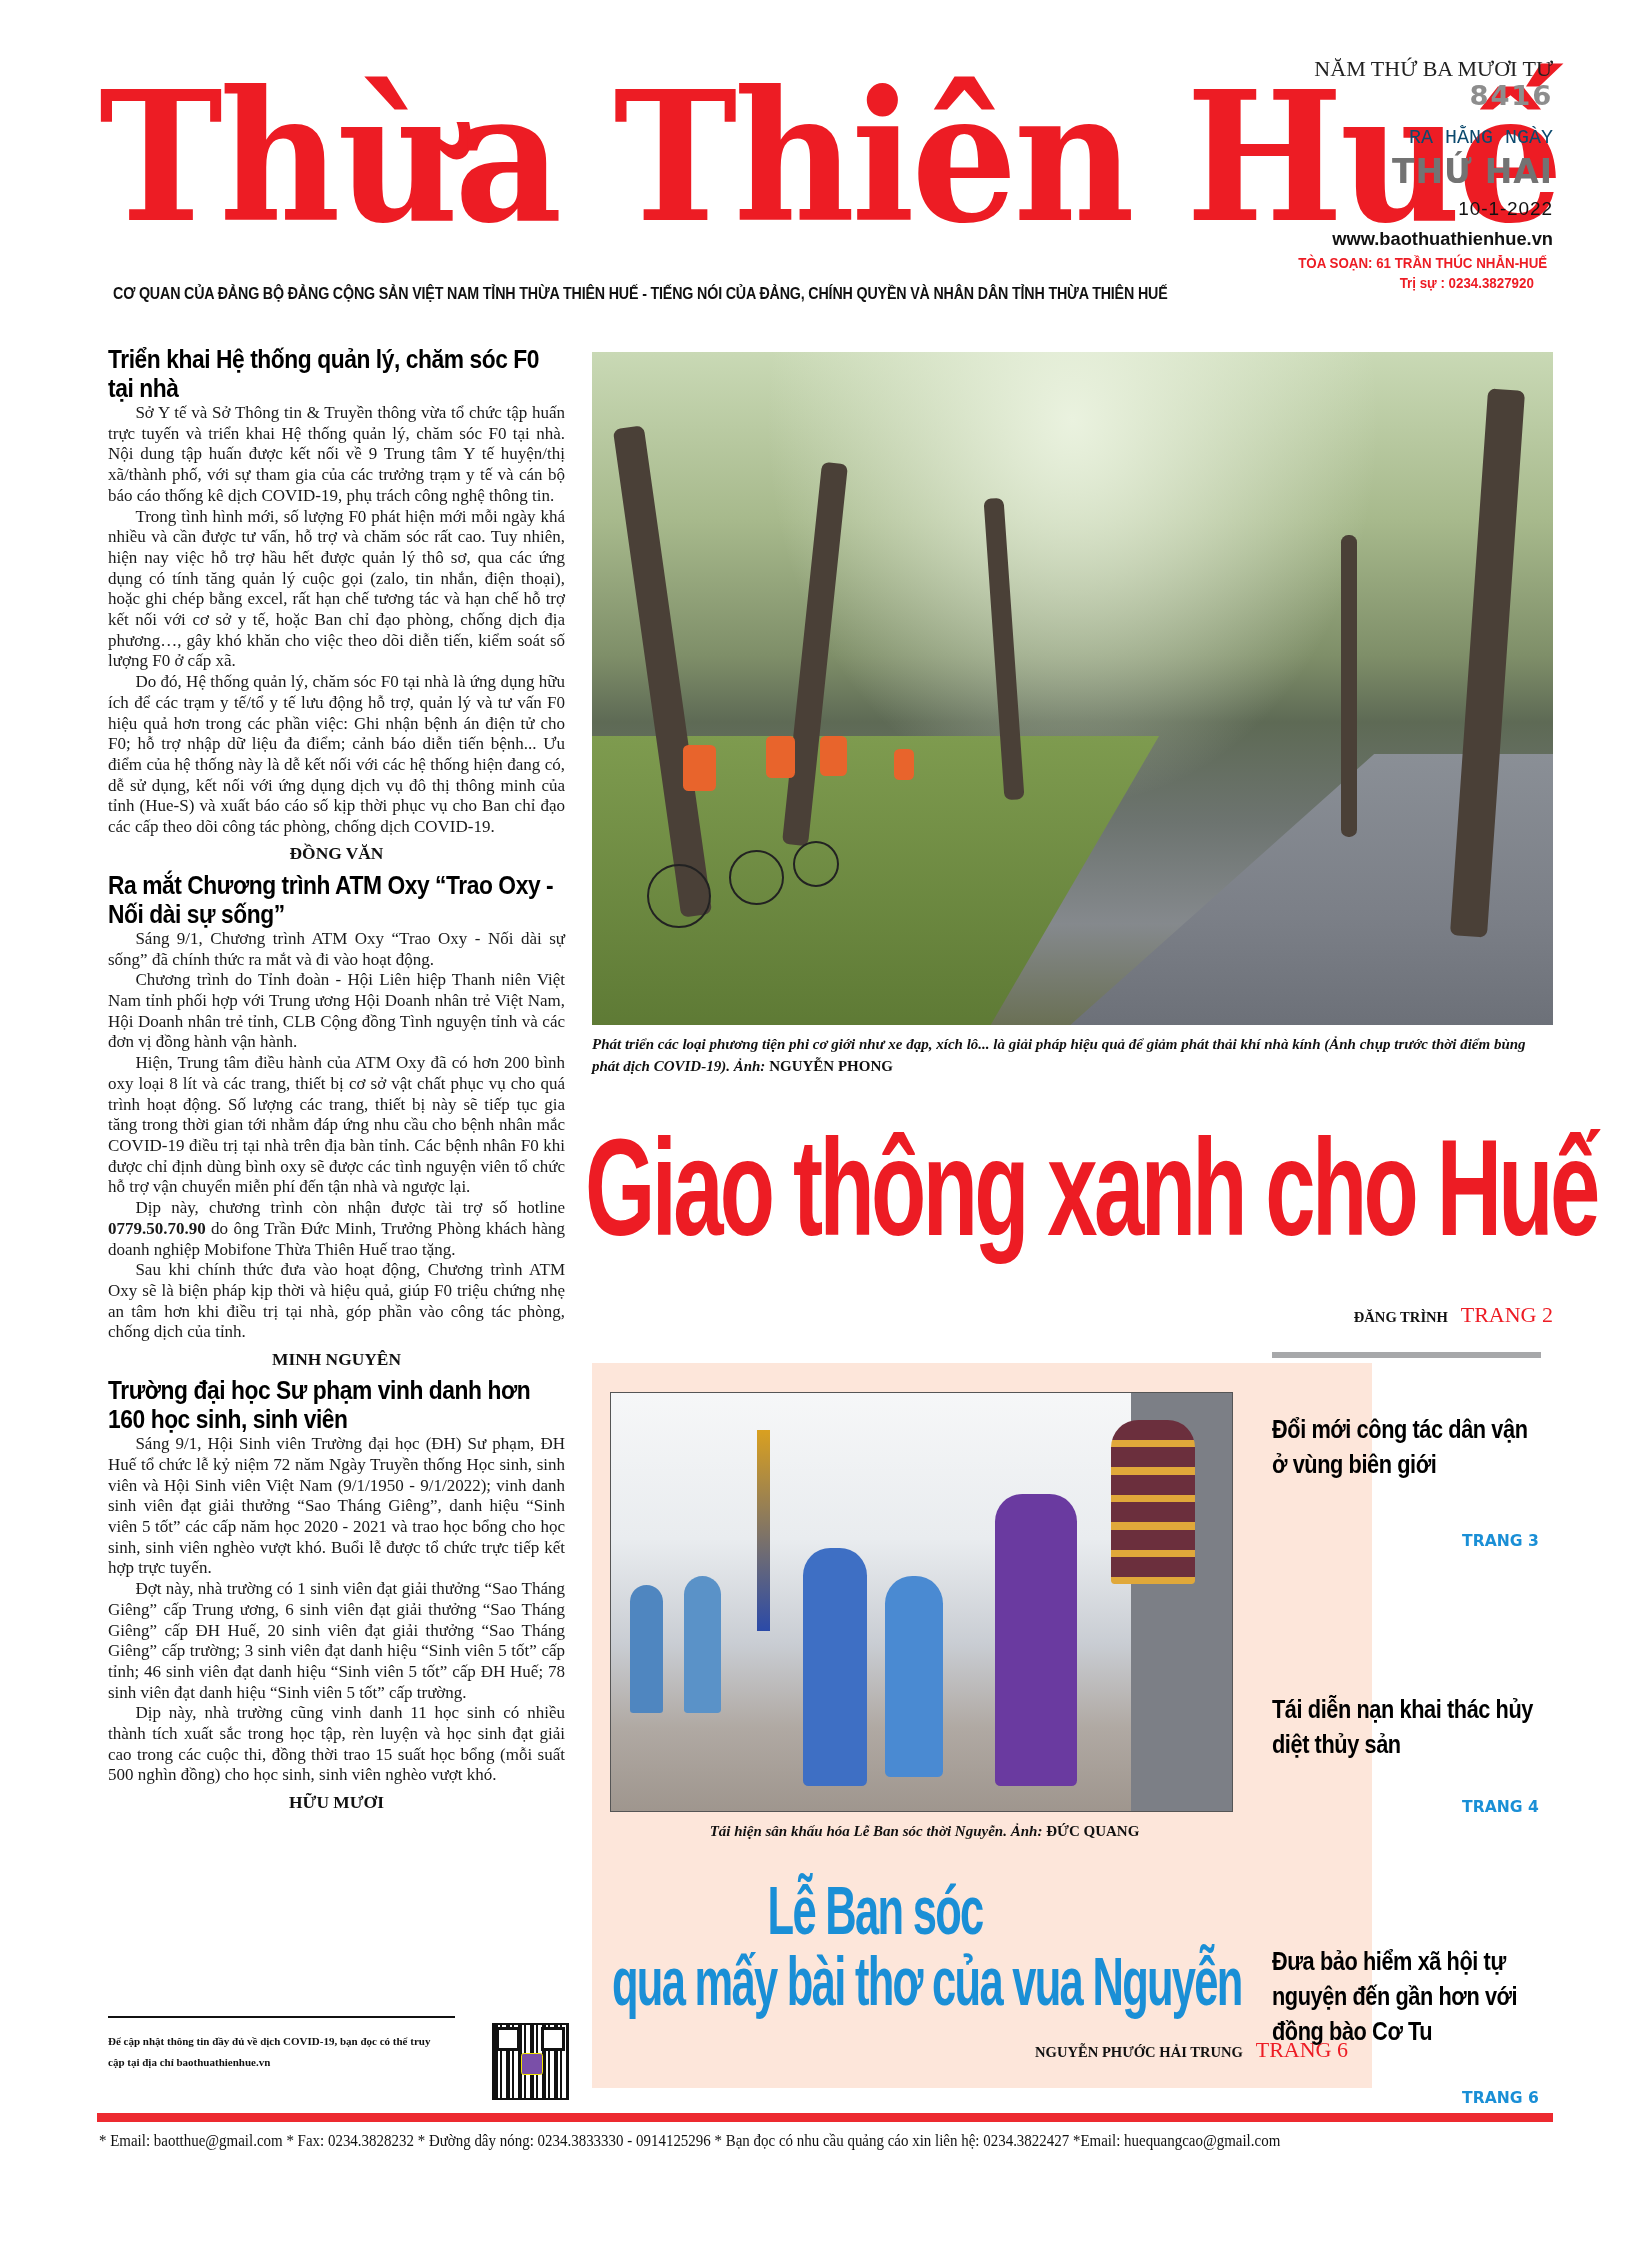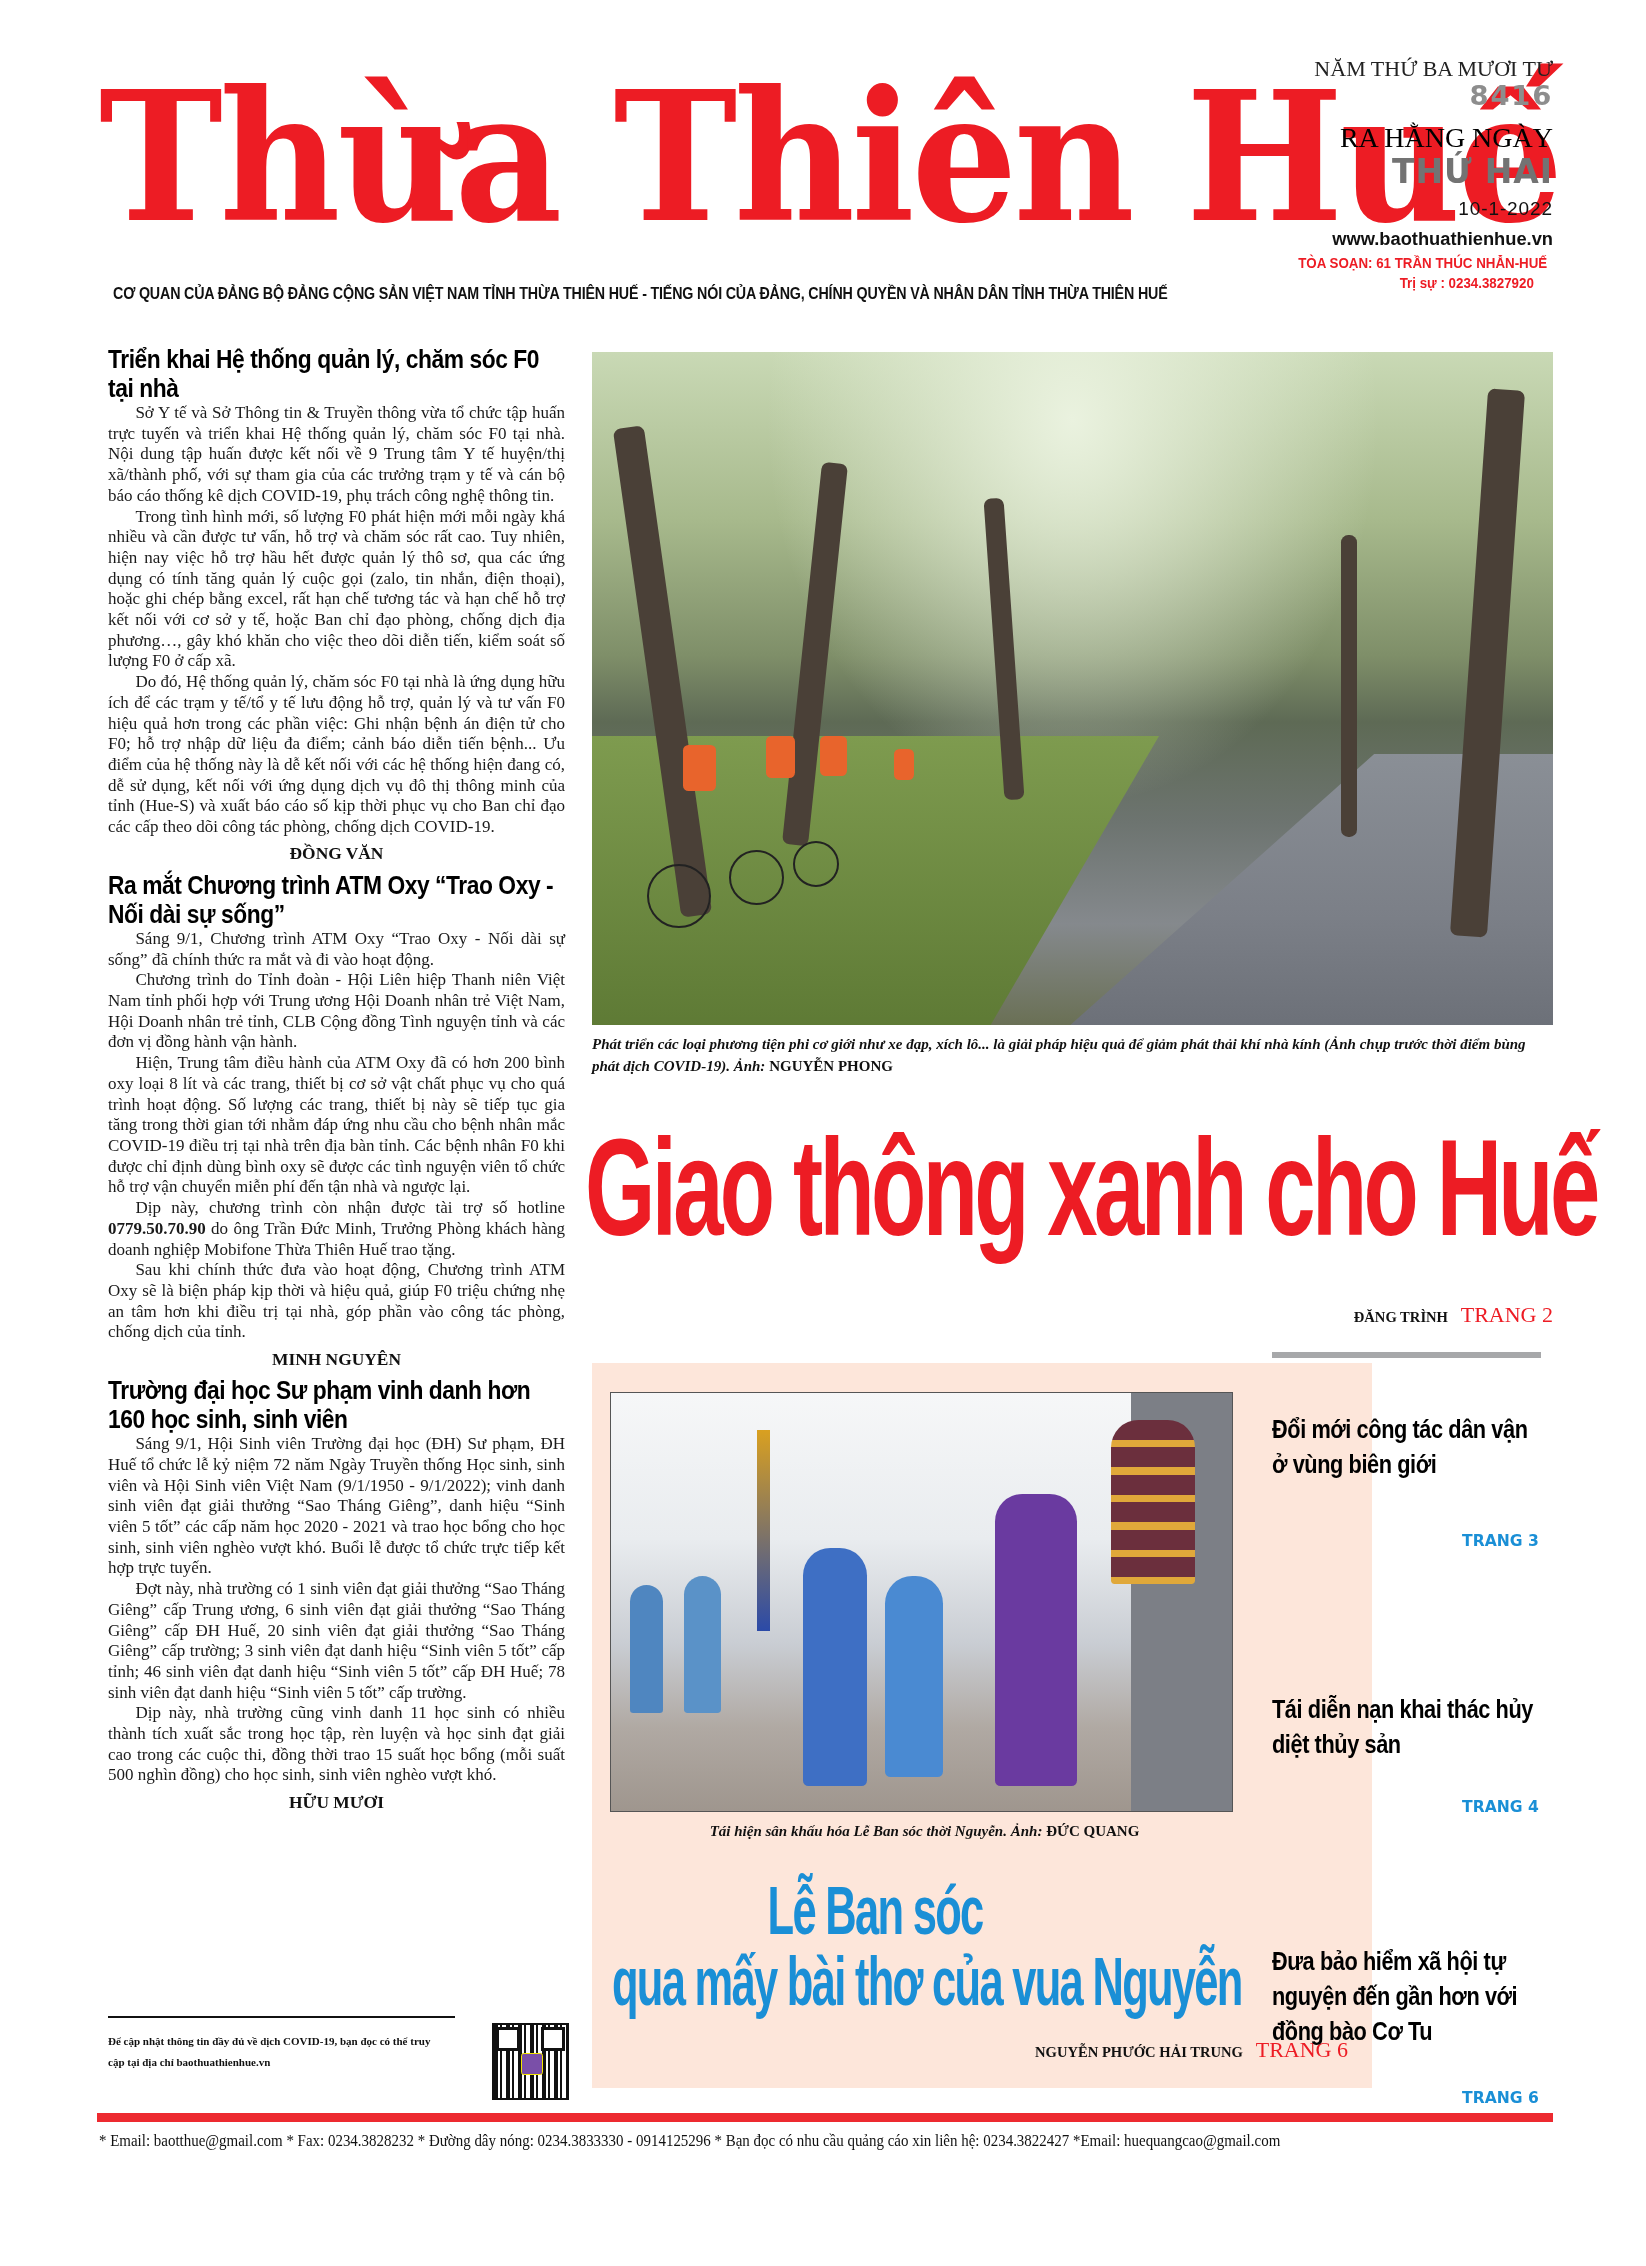--- a/index.html
+++ b/index.html
@@ -14,21 +14,21 @@
     transform: scaleX(0.93); transform-origin: left center; white-space: nowrap;
   }
   .tagline {
     position: absolute; left: 113px; top: 283px; width: 1170px;
     font-family: "Liberation Sans", sans-serif; font-weight: bold; font-size: 17.4px;
     white-space: nowrap; transform: scaleX(0.82); transform-origin: left center; letter-spacing: -0.2px;
   }
   .issue-box { position: absolute; left: 1279px; top: 55px; width: 274px; text-align: right; }
   .issue-year { font-family: "Liberation Serif", serif; font-size: 22px; color: #222; line-height: 27.4px; }
   .issue-num { font-family: "DejaVu Sans", sans-serif; font-weight: bold; font-size: 27.4px; color: #8d8d8d; line-height: 27.4px; letter-spacing: 1.8px; margin-left: -27.4px;}
-  .issue-freq { font-family: Liberation Serif, serif; font-size: 28px; color: #000000; margin-top: 12.8px; line-height: 29px; }
+  .issue-freq { font-family: Liberation Mono, monospace; font-size: 20px; color: #0c4a6e; margin-top: 12.8px; line-height: 29px; }
   .issue-day { font-family: "DejaVu Sans", sans-serif; font-weight: bold; font-size: 33px; color: #737373; line-height: 40px; letter-spacing: 0.9px; }
   .issue-date { font-family: "Liberation Sans", sans-serif; font-size: 19px; color: #111; line-height: 33px; letter-spacing: 0.9px; }
   .issue-web { font-family: "Liberation Sans", sans-serif; font-weight: bold; font-size: 18.3px; color: #111; line-height: 27.4px; }
   .issue-addr { font-family: "Liberation Sans", sans-serif; font-weight: bold; font-size: 15.5px; color: #ed1c24; line-height: 22px; white-space: nowrap; transform: scaleX(0.86); }
   .issue-phone { font-family: "Liberation Sans", sans-serif; font-weight: bold; font-size: 15.5px; color: #ed1c24; line-height: 18.3px; transform: scaleX(0.86); }
 
   
   .left-col { position: absolute; left: 108px; top: 345px; width: 457px; }
   .article { margin-bottom: 5.5px; }
   .art-headline {

